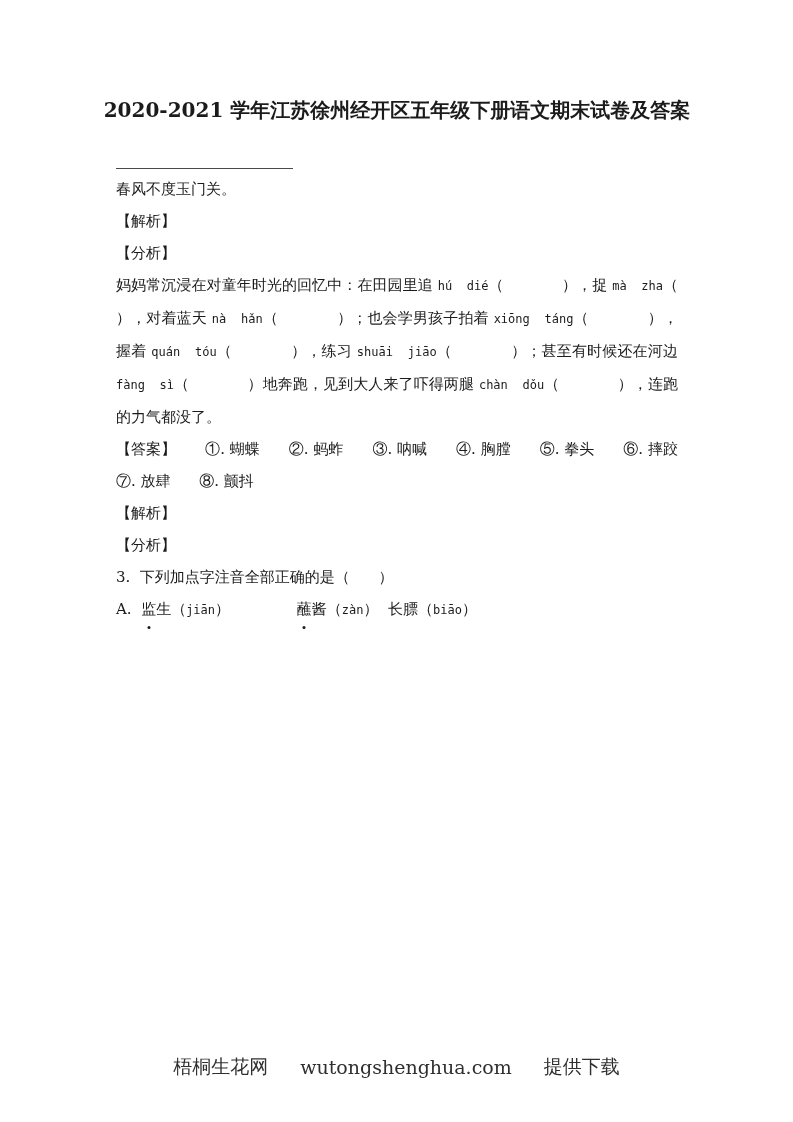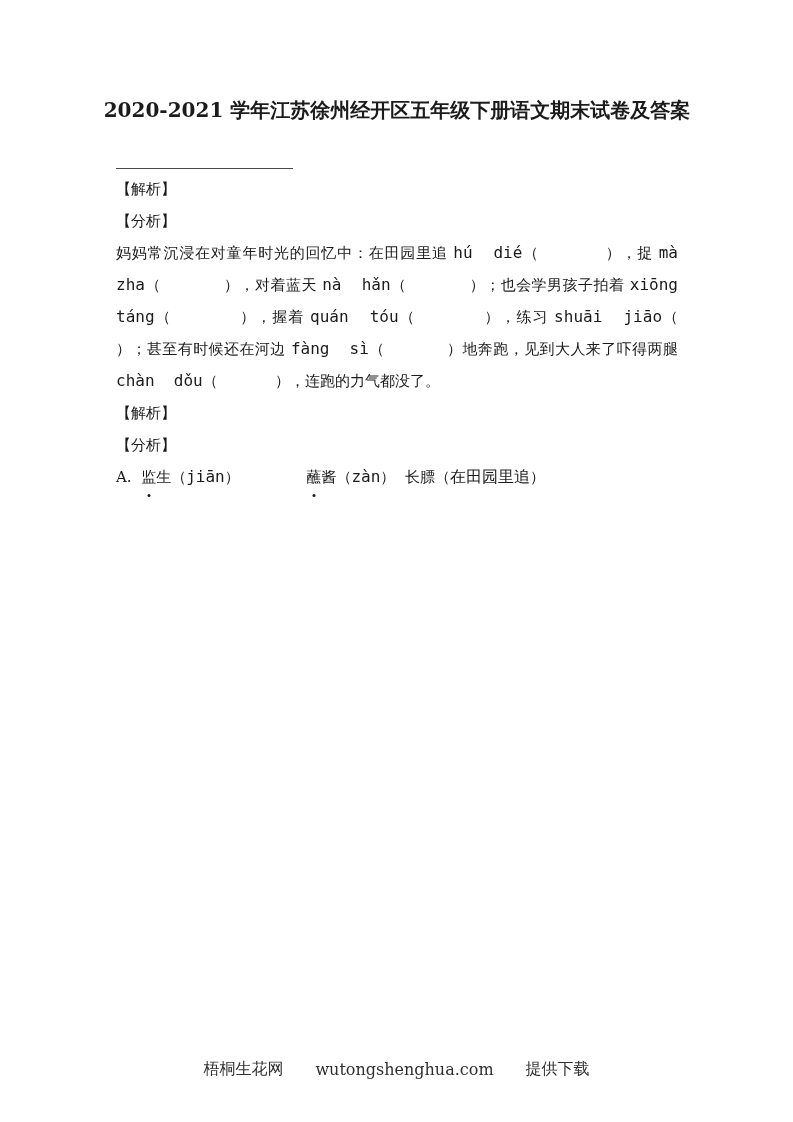--- a/index.html
+++ b/index.html
@@ -25,21 +25,21 @@
   .para {
     font-size: 15px;
     line-height: 32px;
     margin: 0;
     text-align: justify;
     white-space: pre-wrap;
     word-break: break-word;
   }
   .py {
     font-family: "DejaVu Sans Mono", "Liberation Mono", monospace;
-    font-size: 16px;
+    font-size: 12px;
   }
   .blank-line {
     width: 177px;
     height: 12px;
     border-bottom: 1px solid #4a4a4a;
     margin: 7px 0 4px 0;
   }
   .dotted {
     position: relative;
     display: inline-block;
@@ -57,53 +57,56 @@
   }
   .footer {
     position: absolute;
     left: 0;
     right: 0;
     bottom: 42px;
     display: flex;
     justify-content: center;
     align-items: center;
     gap: 32px;
-    font-size: 16px;
+    font-size: 19px;
     color: #2f2f2f;
   }
 </style>
 </head>
 <body>
 
 <div class="page">
 
   <h1 class="doc-title">2020-2021 学年江苏徐州经开区五年级下册语文期末试卷及答案</h1>
 
 
   <div class="blank-line"></div>
 
+  <p class="para">春风不度玉门关。</p>
 
 
   <p class="para">【解析】</p>
 
   <p class="para">【分析】</p>
 
 
 
 
   <p class="para"><span class="cn">妈妈常沉浸在对童年时光的回忆中：在田园里追 </span><span class="py">hú  dié</span><span class="cn">（            ），捉 </span><span class="py">mà  zha</span><span class="cn">（            ），对着蓝天 </span><span class="py">nà  hǎn</span><span class="cn">（            ）；也会学男孩子拍着 </span><span class="py">xiōng  táng</span><span class="cn">（            ），握着 </span><span class="py">quán  tóu</span><span class="cn">（            ），练习 </span><span class="py">shuāi  jiāo</span><span class="cn">（            ）；甚至有时候还在河边 </span><span class="py">fàng  sì</span><span class="cn">（            ）地奔跑，见到大人来了吓得两腿 </span><span class="py">chàn  dǒu</span><span class="cn">（            ），连跑的力气都没了。</span></p>
 
+  <p class="para">【答案】      ①. 蝴蝶      ②. 蚂蚱      ③. 呐喊      ④. 胸膛      ⑤. 拳头      ⑥. 摔跤    ⑦. 放肆      ⑧. 颤抖</p>
 
   <p class="para">【解析】</p>
 
   <p class="para">【分析】</p>
 
 
+  <p class="para">3.  下列加点字注音全部正确的是（      ）</p>
 
-  <p class="para"><span class="cn">A.  </span><span class="dotted">监</span><span class="cn">生（</span><span class="py">jiān</span><span class="cn">）              </span><span class="dotted">蘸</span><span class="cn">酱（</span><span class="py">zàn</span><span class="cn">）  </span><span class="cn">长膘（</span><span class="py">在田园里追</span><span class="cn">）</span></p>
+  <p class="para"><span class="cn">A.  </span><span class="dotted">监</span><span class="cn">生（</span><span class="py">jiān</span><span class="cn">）              </span><span class="dotted">蘸</span><span class="cn">酱（</span><span class="py">zàn</span><span class="cn">）  </span><span class="cn">长膘（</span><span class="py">biāo</span><span class="cn">）</span></p>
 
   <div class="footer">
     <span>梧桐生花网</span>
     <span>wutongshenghua.com</span>
     <span>提供下载</span>
   </div>
 
 </div>
 
 </body></html>

